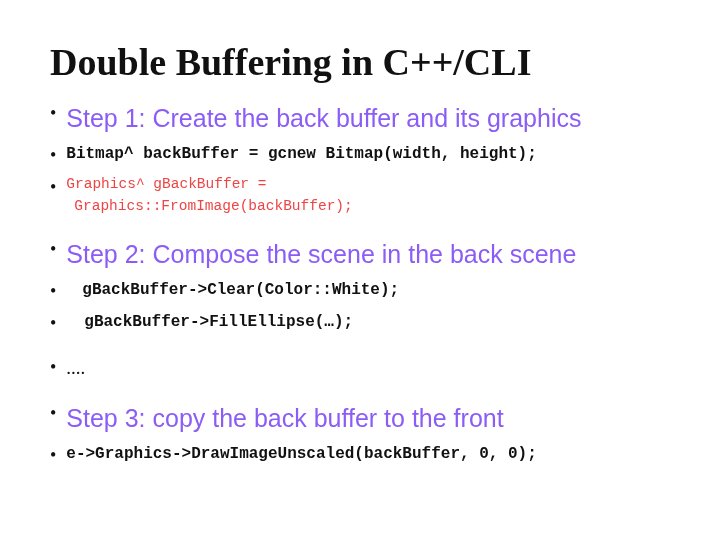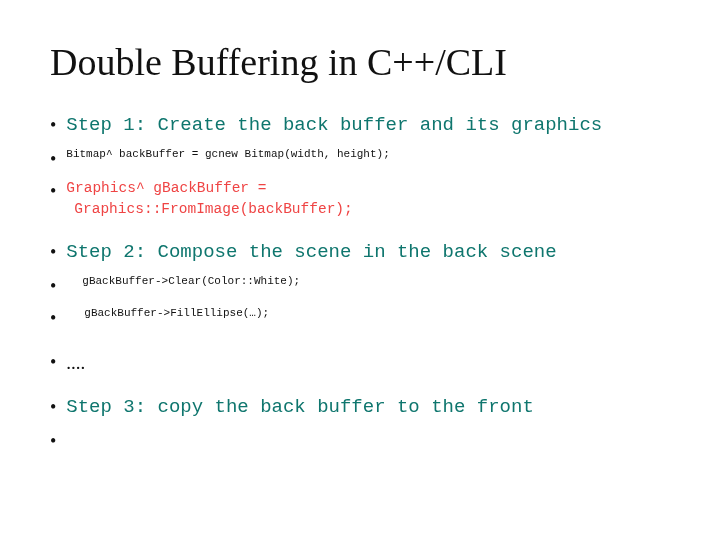--- a/index.html
+++ b/index.html
@@ -12,23 +12,23 @@
       width: 720px;
       height: 540px;
       background: #ffffff;
       font-family: Georgia, 'Times New Roman', serif;
       padding: 40px 50px;
       overflow: hidden;
     }
 
     .slide-title {
       font-size: 38px;
-      font-weight: normal;
+      font-weight: bold;
       color: #111111;
-      margin-bottom: 28px;
+      margin-bottom: 16px;
       font-family: Georgia, 'Times New Roman', serif;
     }
 
     .content-list {
       list-style: none;
       padding: 0;
     }
 
     .content-list li {
       margin-bottom: 6px;
@@ -42,32 +42,33 @@
     }
 
     .bullet-item .bullet {
       flex-shrink: 0;
       font-size: 18px;
       line-height: 1.45;
       color: #111;
     }
 
     .step-text {
-      font-size: 19px;
-      color: #0f766e;
-      font-family: Liberation Mono, monospace;
+      font-size: 25px;
+      color: #8b5cf6;
+      font-family: Liberation Sans, sans-serif;
     }
 
     .code-text {
-      font-size: 11px;
+      font-size: 16px;
       color: #111111;
       font-family: 'Courier New', Courier, monospace;
       margin-left: 28px;
       display: block;
       line-height: 1.5;
+      font-weight: bold;
     }
 
     .dots-text {
       font-size: 19px;
       color: #111111;
       font-family: Georgia, 'Times New Roman', serif;
     }
 
     .spacer {
       height: 6px;
@@ -136,16 +137,17 @@
 
   <li>
     <div class="bullet-item">
       <span class="bullet">•</span>
       <span class="step-text">Step 3: copy the back buffer to the front</span>
     </div>
   </li>
   <li>
     <div class="bullet-item">
       <span class="bullet">•</span>
+      <span class="code-text" style="margin-left:0;">e-&gt;Graphics-&gt;DrawImageUnscaled(backBuffer, 0, 0);</span>
     </div>
   </li>
 
 </ul>
 
 </body></html>

